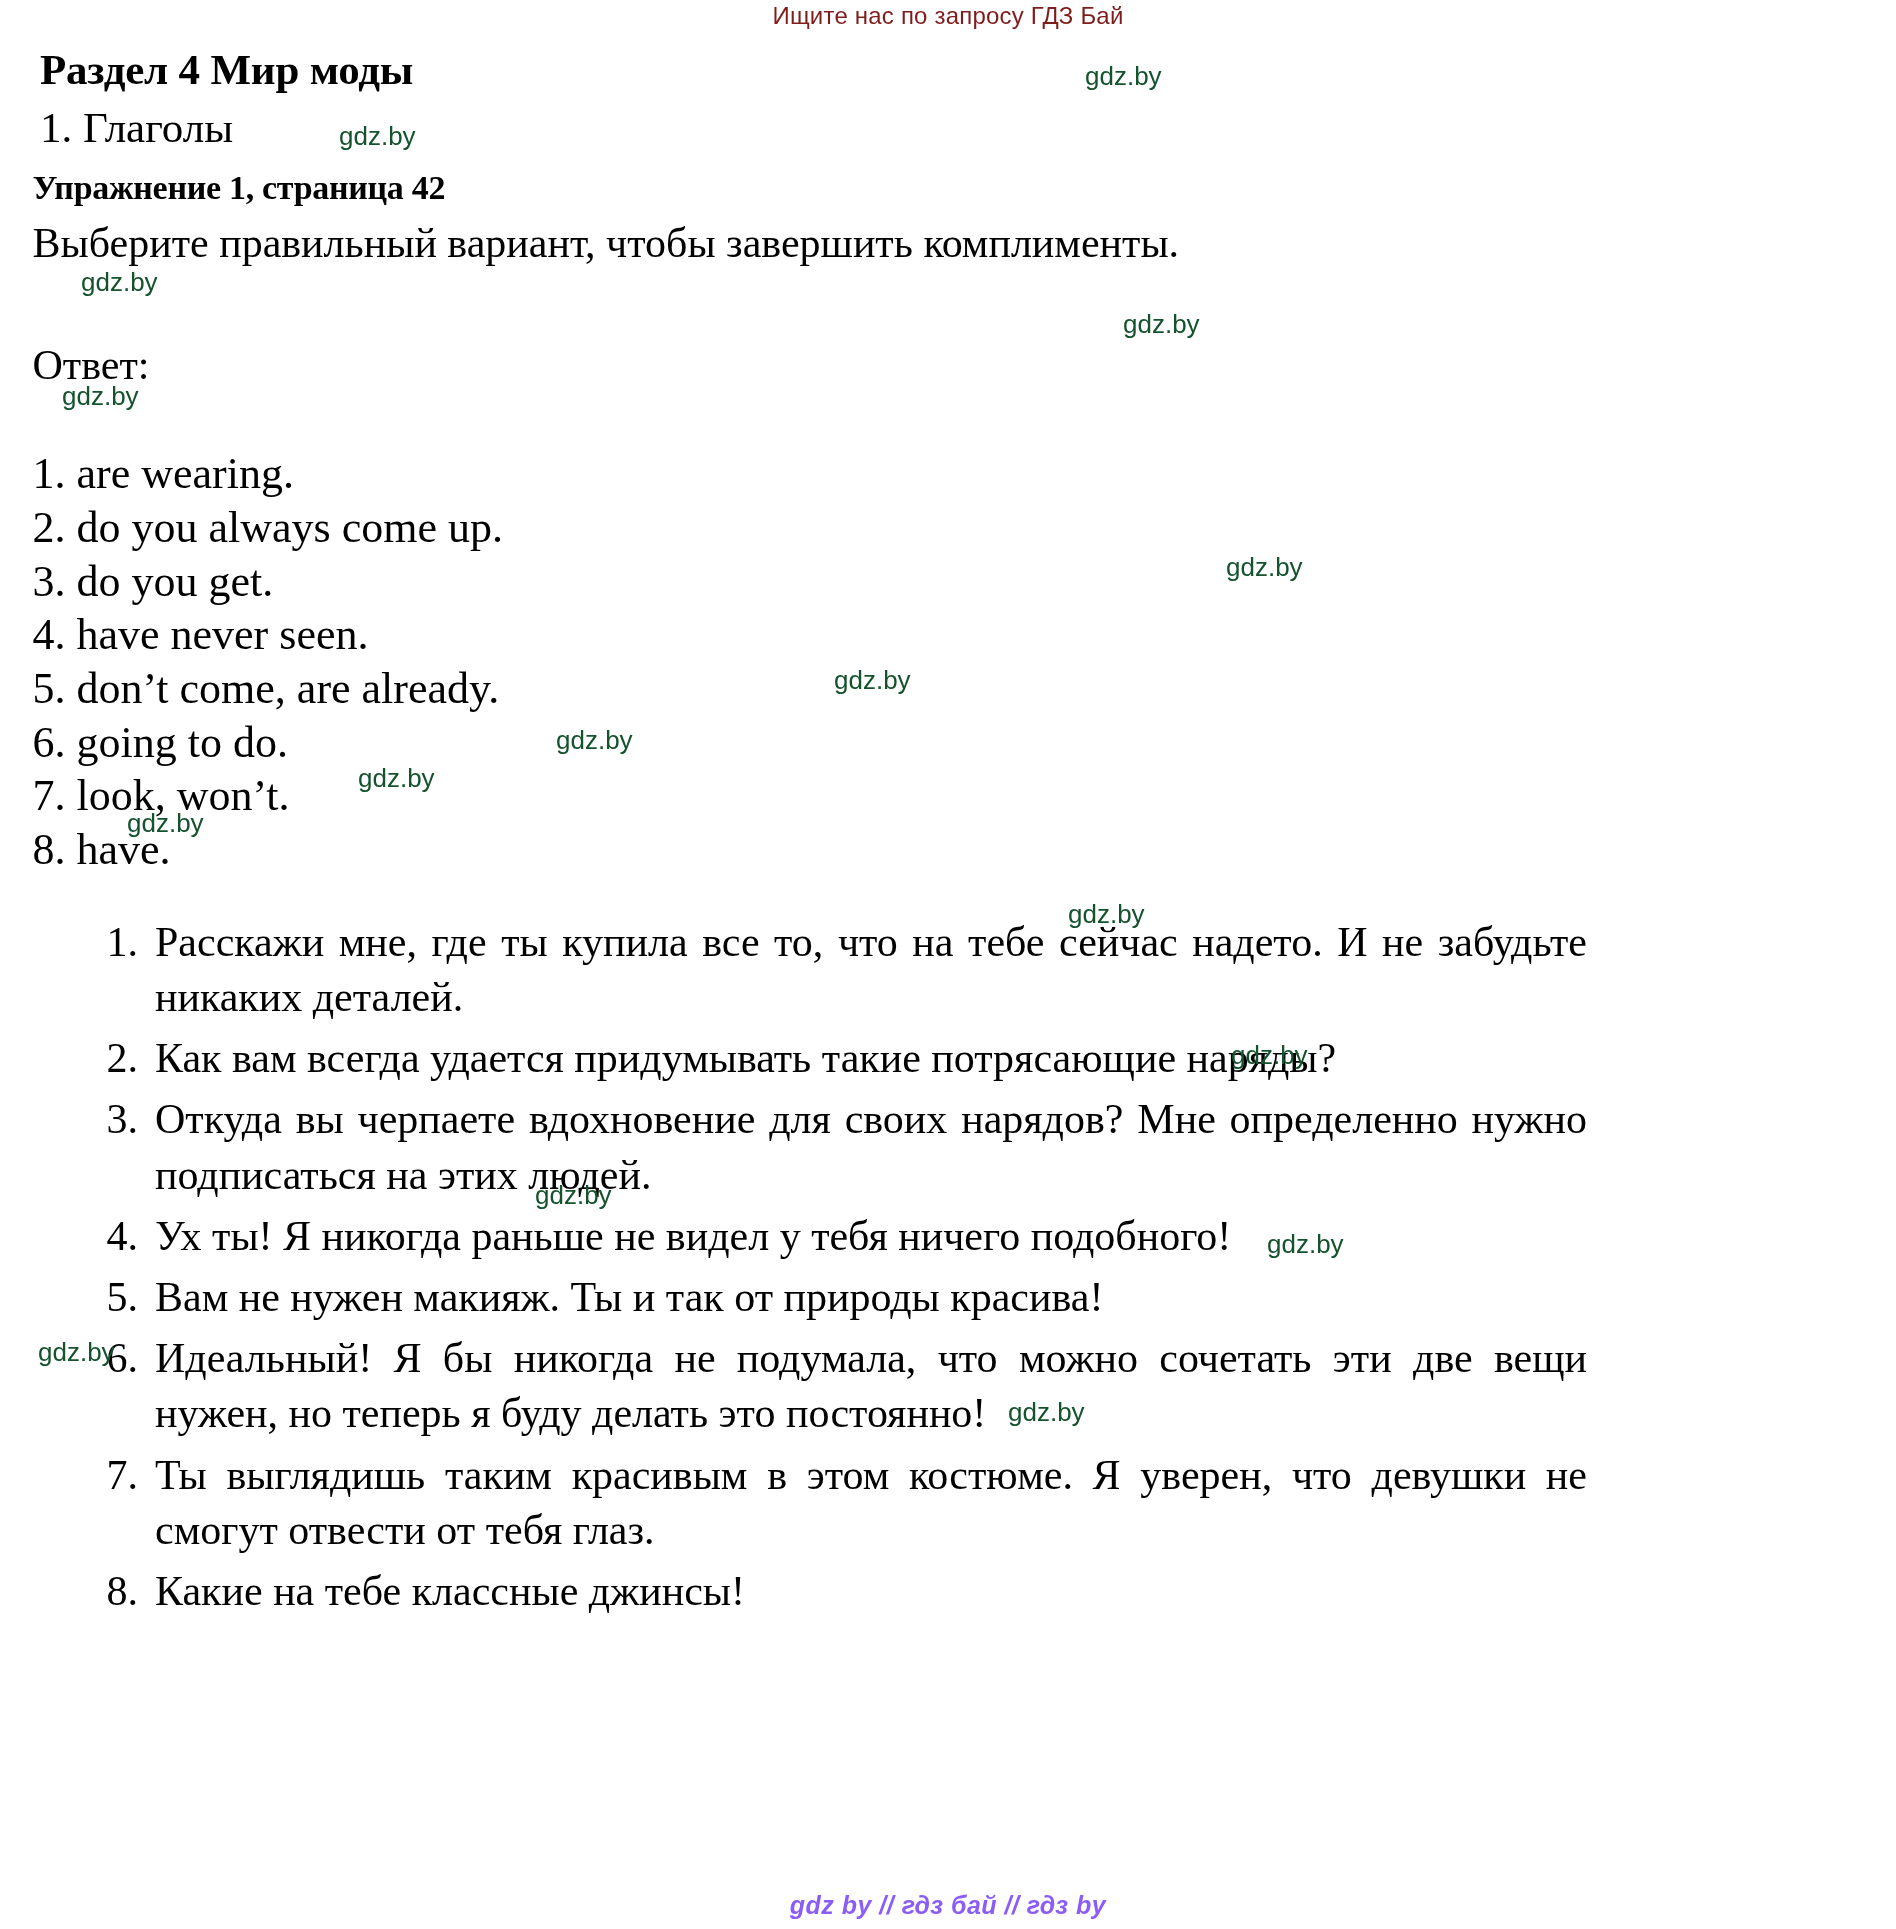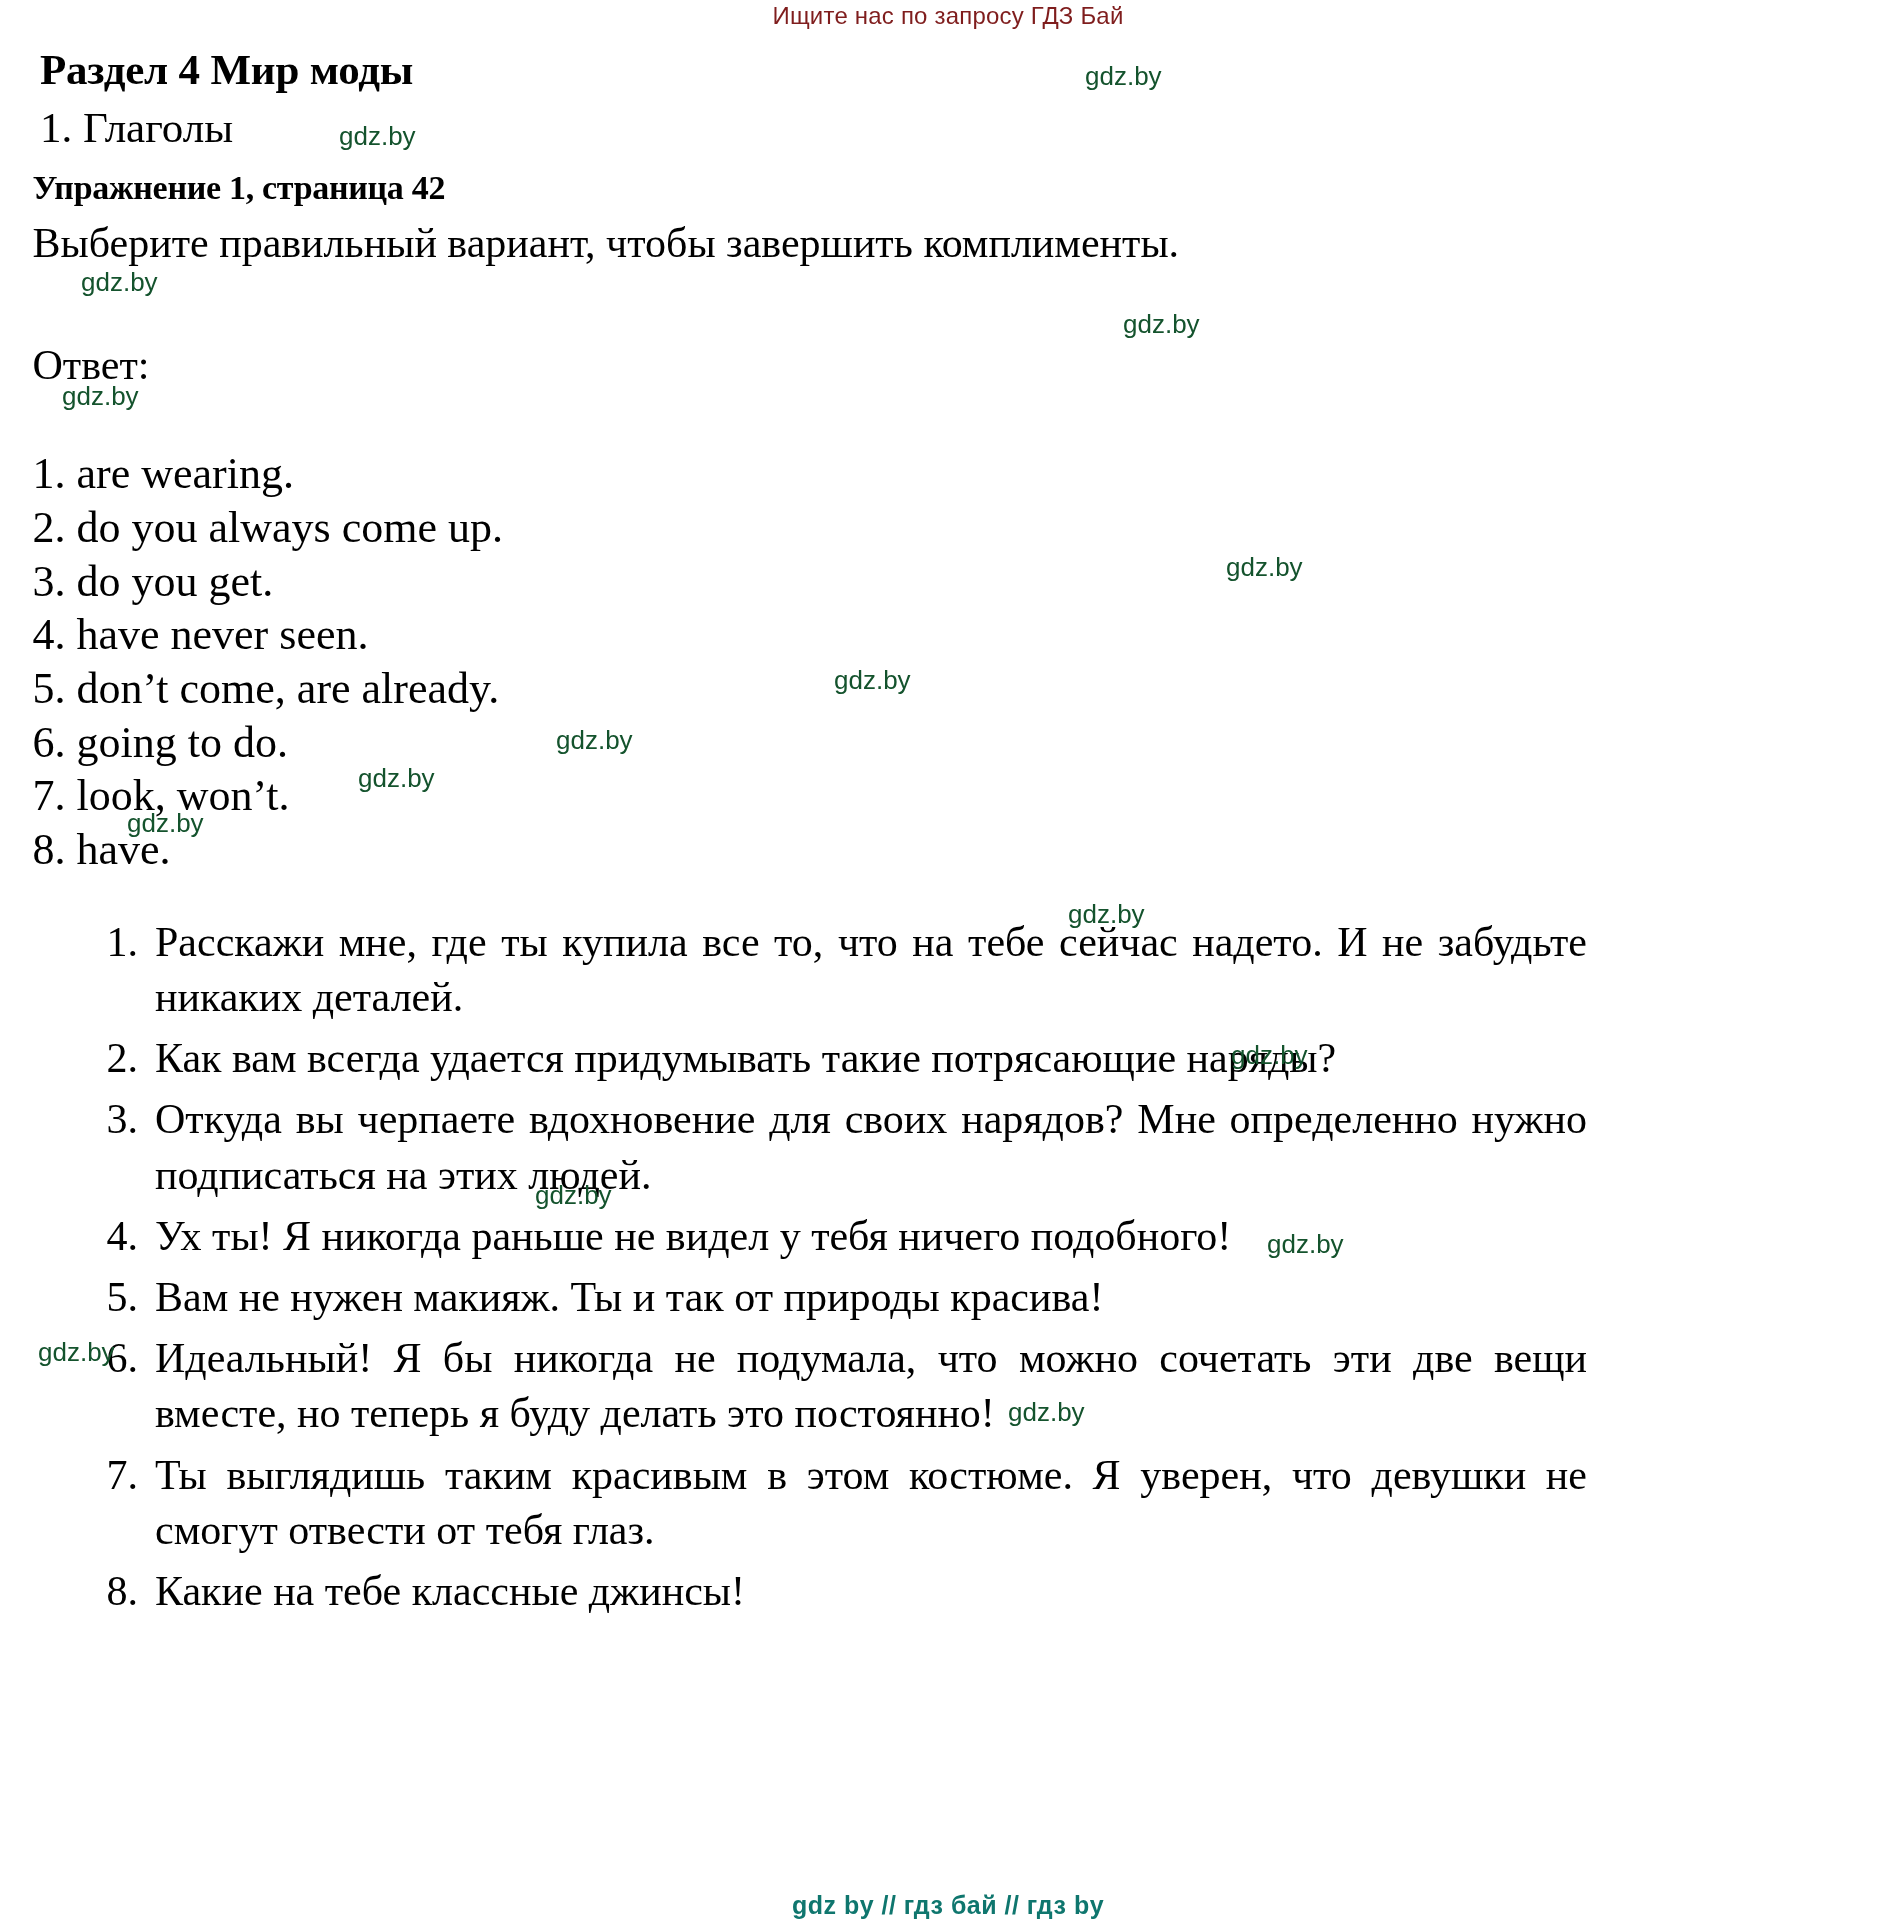--- a/index.html
+++ b/index.html
@@ -170,28 +170,28 @@
       <li><span class="num">7.</span><span> look, won’t.</span></li>
       <li><span class="num">8.</span><span> have.</span></li>
     </ul>
 
   <ul class="translations">
       <li><span class="num">1.</span><span>Расскажи мне, где ты купила все то, что на тебе сейчас надето. И не забудьте никаких деталей.</span></li>
       <li><span class="num">2.</span><span>Как вам всегда удается придумывать такие потрясающие наряды?</span></li>
       <li><span class="num">3.</span><span>Откуда вы черпаете вдохновение для своих нарядов? Мне определенно нужно подписаться на этих людей.</span></li>
       <li><span class="num">4.</span><span>Ух ты! Я никогда раньше не видел у тебя ничего подобного!</span></li>
       <li><span class="num">5.</span><span>Вам не нужен макияж. Ты и так от природы красива!</span></li>
-      <li><span class="num">6.</span><span>Идеальный! Я бы никогда не подумала, что можно сочетать эти две вещи вместе, но теперь я буду делать это постоянно!</span></li>
+      <li><span class="num">6.</span><span>Идеальный! Я бы никогда не подумала, что можно сочетать эти две вещи нужен, но теперь я буду делать это постоянно!</span></li>
       <li><span class="num">7.</span><span>Ты выглядишь таким красивым в этом костюме. Я уверен, что девушки не смогут отвести от тебя глаз.</span></li>
       <li><span class="num">8.</span><span>Какие на тебе классные джинсы!</span></li>
     </ul>
 
 </div>
 
-<div class="footer" style="color: #0f766e;">gdz by  //  гдз бай  //  гдз by</div>
+<div class="footer" style="color: #8b5cf6; font-style: italic;">gdz by  //  гдз бай  //  гдз by</div>
 
 <div id="watermark-layer">
     <div class="wm" style="left: 1085px; top: 61px;">gdz.by</div>
     <div class="wm" style="left: 339px; top: 121px;">gdz.by</div>
     <div class="wm" style="left: 81px; top: 267px;">gdz.by</div>
     <div class="wm" style="left: 1123px; top: 309px;">gdz.by</div>
     <div class="wm" style="left: 62px; top: 381px;">gdz.by</div>
     <div class="wm" style="left: 1226px; top: 552px;">gdz.by</div>
     <div class="wm" style="left: 834px; top: 665px;">gdz.by</div>
     <div class="wm" style="left: 556px; top: 725px;">gdz.by</div>

